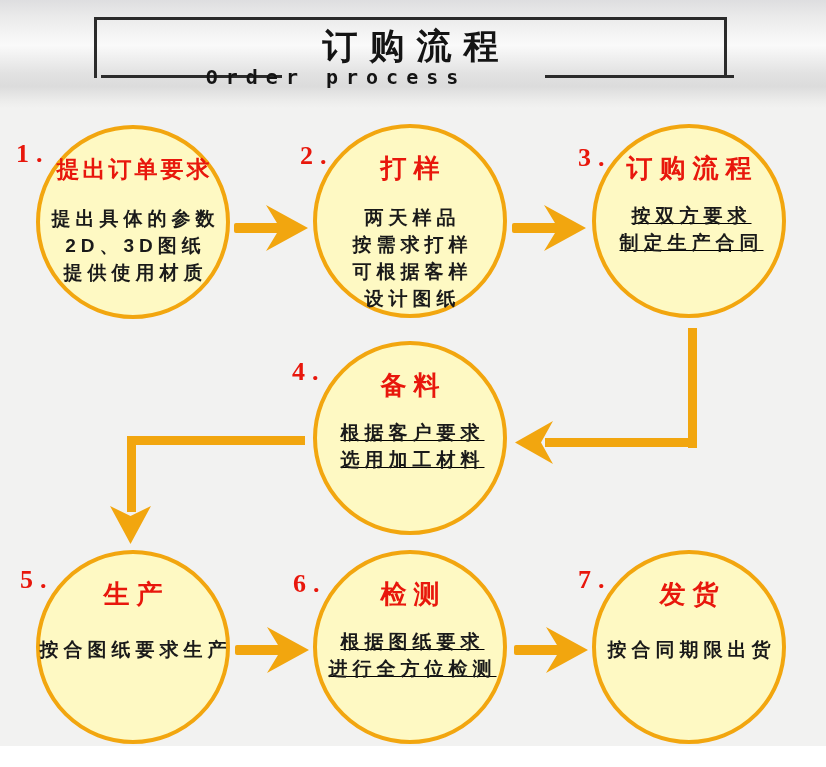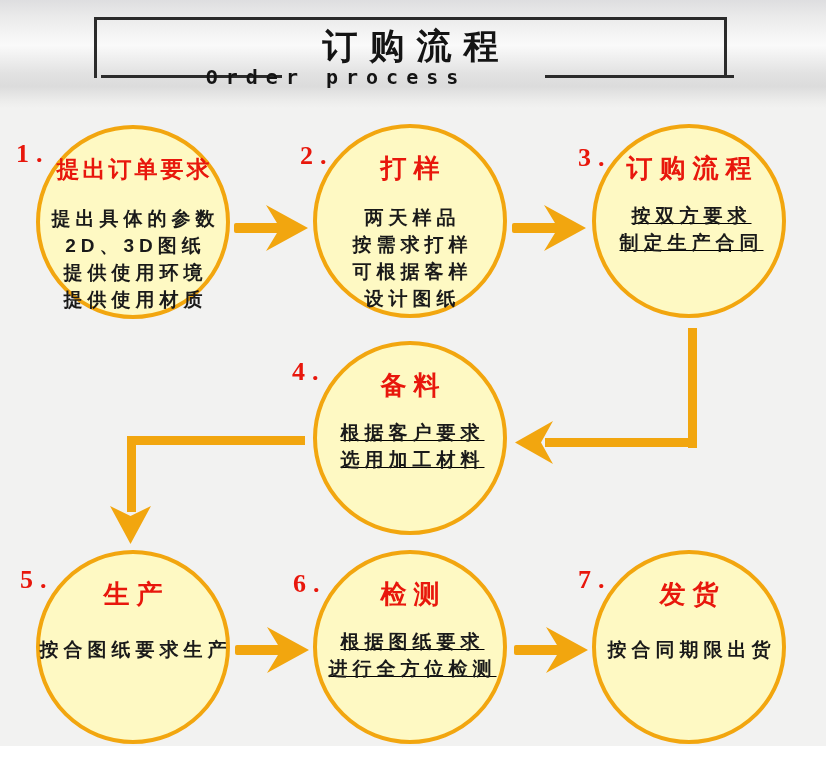--- a/index.html
+++ b/index.html
@@ -103,21 +103,20 @@
   <div class="num" style="left:292px;top:358px">4.</div>
   <div class="num" style="left:20px;top:566px">5.</div>
   <div class="num" style="left:293px;top:570px">6.</div>
   <div class="num" style="left:578px;top:566px">7.</div>
 
   <div class="circle" style="left:36px;top:125px">
     <div class="ctitle t-sm">提出订单要求</div>
     <div class="clines g4">
       <div class="cline">提出具体的参数</div>
       <div class="cline">2D、3D图纸</div>
-      <div class="cline">提供使用环境</div>
       <div class="cline">提供使用材质</div>
     </div>
   </div>
 
   <div class="circle" style="left:313px;top:124px">
     <div class="ctitle t-lg">打样</div>
     <div class="clines g4">
       <div class="cline">两天样品</div>
       <div class="cline">按需求打样</div>
       <div class="cline">可根据客样</div>

